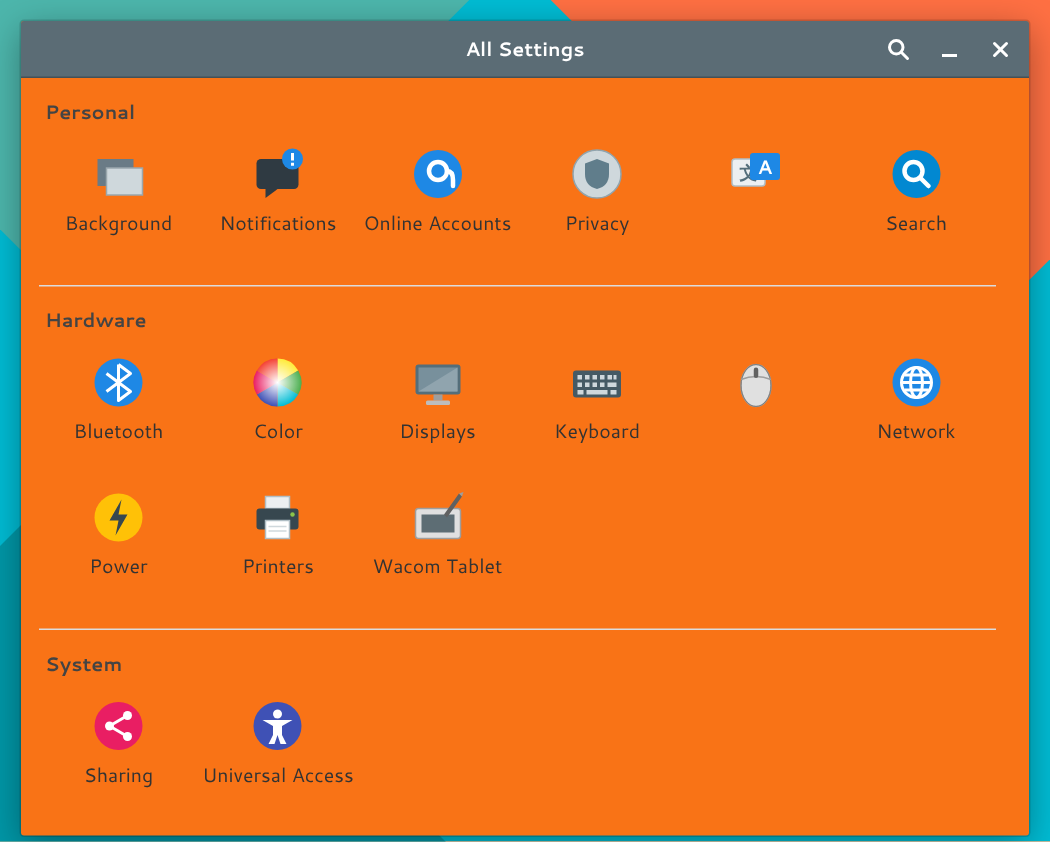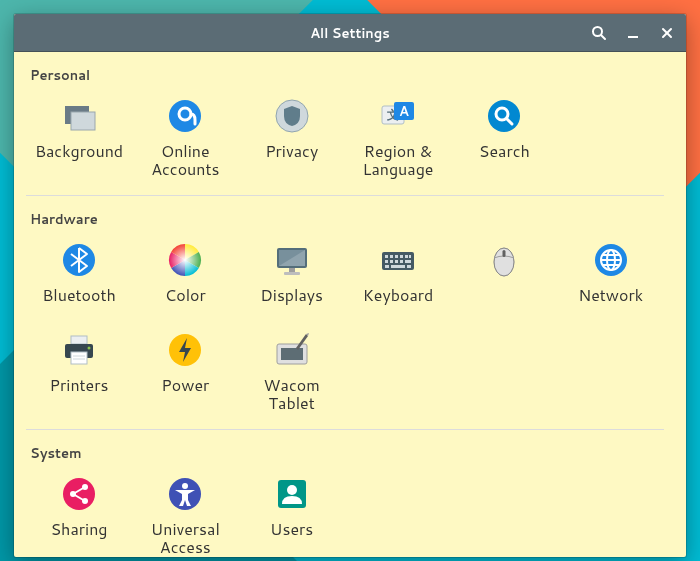--- a/index.html
+++ b/index.html
@@ -4,21 +4,21 @@
 <style>
   * { box-sizing: border-box; margin: 0; padding: 0; }
   html, body { width: 700px; height: 561px; font-family: Cantarell, "Segoe UI", sans-serif; font-size: 13px; color: #333; }
   body { position: relative; overflow: hidden; }
   .wallpaper { position: absolute; inset: 0; background: #00bcd4; }
   .tri-tl { position: absolute; left: -120px; top: -250px; width: 400px; height: 400px; background: #4db6ac; transform: rotate(45deg); }
   .tri-tr { position: absolute; right: -120px; top: -230px; width: 400px; height: 400px; background: #ff7043; transform: rotate(45deg); }
   .tri-bl { position: absolute; left: -160px; bottom: -260px; width: 420px; height: 420px; background: #0097a7; transform: rotate(45deg); }
   .window {
     position: absolute; left: 14px; top: 14px; right: 14px; bottom: 4px;
-    background: #fef9c3; border-radius: 2px;
+    background: #f97316; border-radius: 2px;
     box-shadow: 0 6px 24px rgba(0,0,0,0.35), 0 0 0 1px rgba(0,0,0,0.15);
     display: flex; flex-direction: column; overflow: hidden;
   }
   .titlebar {
     height: 38px; background: #5b6c75; color: #fff;
     display: flex; align-items: center; justify-content: center; position: relative;
     border-bottom: 1px solid rgba(0,0,0,0.25);
   }
   .titlebar-title { font-weight: 700; font-size: 13px; }
   .titlebar-actions { position: absolute; right: 8px; top: 0; bottom: 0; display: flex; align-items: center; gap: 12px; }
@@ -29,21 +29,21 @@
     display: grid; grid-template-columns: repeat(6, 1fr);
     gap: 4px 0; padding-bottom: 10px;
   }
   .sep { border: none; border-top: 1px solid #dcdcdc; margin: 4px 0; }
   .tile {
     display: flex; flex-direction: column; align-items: center; justify-content: flex-start;
     padding: 4px 2px 2px 2px; border-radius: 5px; cursor: pointer; width: 106px;
     text-align: center; min-height: 86px;
   }
   .tile .iconwrap { width: 44px; height: 44px; display: flex; align-items: center; justify-content: center; }
-  .tile .label { margin-top: 4px; font-size: 16px; color: #333; line-height: 1.15; }
+  .tile .label { margin-top: 4px; font-size: 13px; color: #333; line-height: 1.15; }
   svg { display: block; }
 </style>
 </head>
 <body>
 
 <div class="wallpaper">
   <div class="tri-tl"></div>
   <div class="tri-tr"></div>
   <div class="tri-bl"></div>
 </div>
@@ -81,20 +81,32 @@
             <svg width="40" height="40" viewBox="0 0 40 40">
               <rect x="6" y="10" width="24" height="18" fill="#6a7b86"></rect>
               <rect x="12" y="16" width="24" height="18" fill="#cfd8dc" stroke="#9aa7ad"></rect>
             </svg>
           </div>
         <div class="label">Background</div>
       </div>
       <div class="tile">
         <div class="iconwrap">
             <svg width="40" height="40" viewBox="0 0 40 40">
+              <rect x="6" y="10" width="28" height="20" rx="3" fill="#2f3a42"></rect>
+              <path d="M12 30 L12 36 L20 30 Z" fill="#2f3a42"></path>
+              <circle cx="30" cy="10" r="7" fill="#1e88e5"></circle>
+              <rect x="29" y="6" width="2" height="5" fill="#fff"></rect>
+              <rect x="29" y="12.5" width="2" height="2" fill="#fff"></rect>
+            </svg>
+          </div>
+        <div class="label">Notifications</div>
+      </div>
+      <div class="tile">
+        <div class="iconwrap">
+            <svg width="40" height="40" viewBox="0 0 40 40">
               <circle cx="20" cy="20" r="16" fill="#1e88e5"></circle>
               <circle cx="20" cy="18" r="6" fill="none" stroke="#fff" stroke-width="3"></circle>
               <path d="M26 18 Q30 18 30 24 L30 28" fill="none" stroke="#fff" stroke-width="3" stroke-linecap="round"></path>
             </svg>
           </div>
         <div class="label">Online Accounts</div>
       </div>
       <div class="tile">
         <div class="iconwrap">
             <svg width="40" height="40" viewBox="0 0 40 40">
@@ -107,21 +119,20 @@
       </div>
       <div class="tile">
         <div class="iconwrap">
             <svg width="40" height="40" viewBox="0 0 40 40">
               <rect x="4" y="10" width="22" height="18" rx="2" fill="#eceff1" stroke="#b0bec5"></rect>
               <text x="15" y="23" font-size="12" font-weight="700" fill="#546e7a" text-anchor="middle">文</text>
               <rect x="16" y="6" width="20" height="18" rx="2" fill="#1e88e5"></rect>
               <text x="26" y="20" font-size="13" font-weight="700" fill="#fff" text-anchor="middle">A</text>
             </svg>
           </div>
-        <div class="label">Region &amp; Language</div>
       </div>
       <div class="tile">
         <div class="iconwrap">
             <svg width="40" height="40" viewBox="0 0 40 40">
               <circle cx="20" cy="20" r="16" fill="#0288d1"></circle>
               <circle cx="18" cy="18" r="6" fill="none" stroke="#fff" stroke-width="3"></circle>
               <line x1="23" y1="23" x2="28" y2="28" stroke="#fff" stroke-width="3" stroke-linecap="round"></line>
             </svg>
           </div>
         <div class="label">Search</div>
@@ -218,42 +229,42 @@
               <line x1="10" y1="20" x2="30" y2="20" stroke="#fff" stroke-width="2"></line>
               <line x1="12" y1="15" x2="28" y2="15" stroke="#fff" stroke-width="2"></line>
               <line x1="12" y1="25" x2="28" y2="25" stroke="#fff" stroke-width="2"></line>
             </svg>
           </div>
         <div class="label">Network</div>
       </div>
       <div class="tile">
         <div class="iconwrap">
             <svg width="40" height="40" viewBox="0 0 40 40">
+              <circle cx="20" cy="20" r="16" fill="#ffc107"></circle>
+              <path d="M22 8 L14 22 L20 22 L18 32 L26 18 L20 18 Z" fill="#37474f"></path>
+            </svg>
+          </div>
+        <div class="label">Power</div>
+      </div>
+      <div class="tile">
+        <div class="iconwrap">
+            <svg width="40" height="40" viewBox="0 0 40 40">
               <rect x="12" y="6" width="16" height="8" fill="#eceff1" stroke="#b0bec5"></rect>
               <rect x="6" y="14" width="28" height="14" rx="2" fill="#37474f"></rect>
               <circle cx="30" cy="18" r="1.5" fill="#8bc34a"></circle>
               <rect x="12" y="22" width="16" height="12" fill="#fff" stroke="#b0bec5"></rect>
               <line x1="14" y1="26" x2="26" y2="26" stroke="#cfd8dc"></line>
               <line x1="14" y1="29" x2="26" y2="29" stroke="#cfd8dc"></line>
             </svg>
           </div>
         <div class="label">Printers</div>
       </div>
       <div class="tile">
         <div class="iconwrap">
             <svg width="40" height="40" viewBox="0 0 40 40">
-              <circle cx="20" cy="20" r="16" fill="#ffc107"></circle>
-              <path d="M22 8 L14 22 L20 22 L18 32 L26 18 L20 18 Z" fill="#37474f"></path>
-            </svg>
-          </div>
-        <div class="label">Power</div>
-      </div>
-      <div class="tile">
-        <div class="iconwrap">
-            <svg width="40" height="40" viewBox="0 0 40 40">
               <rect x="5" y="14" width="30" height="20" rx="2" fill="#e0e0e0" stroke="#9e9e9e"></rect>
               <rect x="9" y="18" width="22" height="12" fill="#5d6d74"></rect>
               <path d="M24 18 L34 4 L36 6 L26 20 Z" fill="#616161"></path>
               <path d="M34 4 L36 6 L37 3 Z" fill="#9e9e9e"></path>
             </svg>
           </div>
         <div class="label">Wacom Tablet</div>
       </div>
     </div>
 
@@ -277,26 +288,16 @@
       <div class="tile">
         <div class="iconwrap">
             <svg width="40" height="40" viewBox="0 0 40 40">
               <circle cx="20" cy="20" r="16" fill="#3f51b5"></circle>
               <circle cx="20" cy="12" r="3" fill="#fff"></circle>
               <path d="M10 16 L30 16 L23 20 L23 26 L26 32 L22 32 L20 26 L18 32 L14 32 L17 26 L17 20 Z" fill="#fff"></path>
             </svg>
           </div>
         <div class="label">Universal Access</div>
       </div>
-      <div class="tile">
-        <div class="iconwrap">
-            <svg width="40" height="40" viewBox="0 0 40 40">
-              <rect x="6" y="6" width="28" height="28" rx="3" fill="#009688"></rect>
-              <circle cx="20" cy="16" r="5" fill="#fff"></circle>
-              <path d="M10 30 Q10 22 20 22 Q30 22 30 30 Z" fill="#fff"></path>
-            </svg>
-          </div>
-        <div class="label">Users</div>
-      </div>
     </div>
 
   </div>
 </div>
 
 </body></html>

